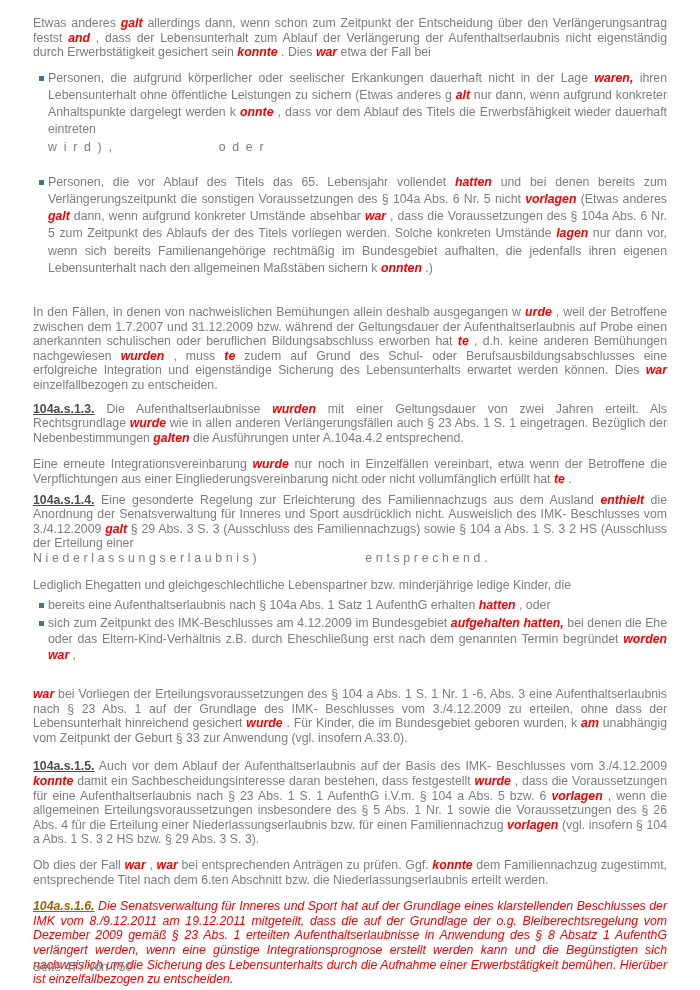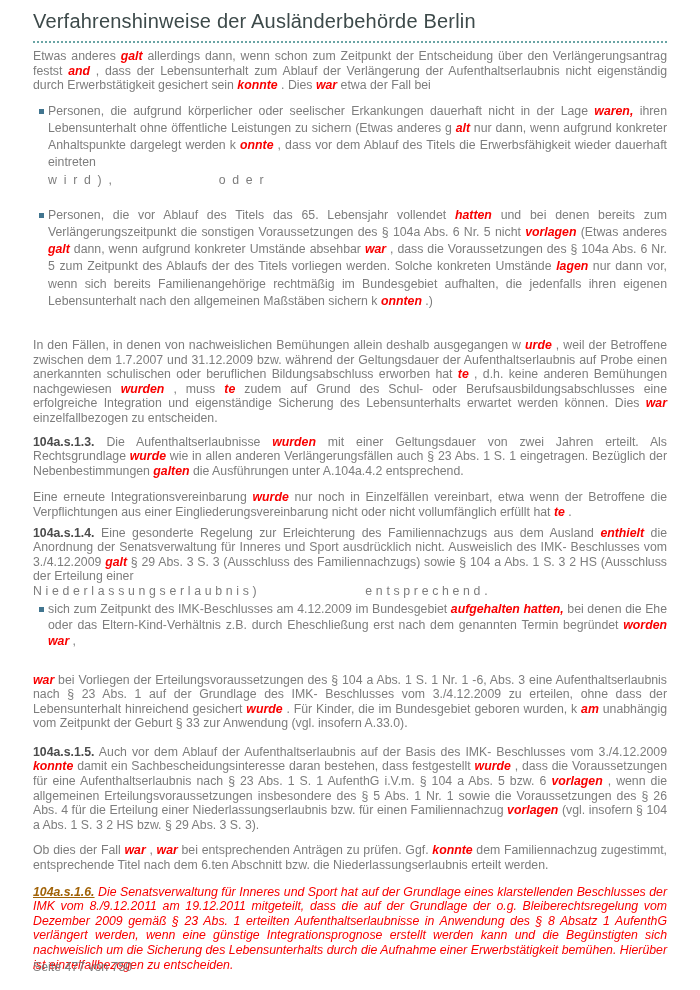--- a/index.html
+++ b/index.html
@@ -35,21 +35,21 @@
     background:#41758f;
     margin:6px 4px 0 6px;
     flex:none;
   }
   .bullet-text{flex:1;text-align:justify;}
   .bullet-tall .bullet-text{line-height:17.2px;}
   .bullet-normal .bullet-text{line-height:16px;}
 
   .seg-n{}
   .seg-r{color:#f80000;font-weight:bold;font-style:italic;}
-  .seg-su{color:#4c4c4c;font-weight:bold;}
+  .seg-su{color:#4c4c4c;font-weight:bold;text-decoration:underline;}
   .seg-ri{color:#f80000;font-style:italic;}
   .seg-rsu{color:#a16207;font-weight:bold;font-style:italic;text-decoration:underline;}
 
   .spread{display:block;}
   .spread span{white-space:nowrap;}
 
   
   [data-name="intro-paragraph"]{margin-top:6px;}
   [data-name="case-list-1"]{margin-top:10px;}
   [data-name="case-list-1"] .spread span{letter-spacing:.55em;}
@@ -76,35 +76,39 @@
     display:flex;
     justify-content:space-between;
     font-size:12.3px;
     color:#7d7d7d;
   }
 </style>
 </head>
 <body>
 
 <div class="page" data-name="pdf-page">
-  <div class="title" data-name="page-title">Verfahrenshinweise der Ausländerbehörde Berlin</div>
   <div data-name="document-body">
       <div class="para" data-name="intro-paragraph"><span class="seg-n" data-name="text-segment">Etwas anderes </span><span class="seg-r" data-name="text-segment">galt</span><span class="seg-n" data-name="text-segment"> allerdings dann, wenn schon zum Zeitpunkt der Entscheidung über den Verlängerungsantrag festst </span><span class="seg-r" data-name="text-segment">and</span><span class="seg-n" data-name="text-segment"> , dass der Lebensunterhalt zum Ablauf der Verlängerung der Aufenthaltserlaubnis nicht eigenständig durch Erwerbstätigkeit gesichert sein </span><span class="seg-r" data-name="text-segment">konnte</span><span class="seg-n" data-name="text-segment"> . Dies </span><span class="seg-r" data-name="text-segment">war</span><span class="seg-n" data-name="text-segment"> etwa der Fall bei</span></div>
       <div class="bullet bullet-tall" data-name="case-list-1">
         <span class="bullet-marker" data-name="bullet-square-icon"></span>
         <div class="bullet-text" data-name="bullet-text"><span class="seg-n" data-name="text-segment">Personen, die aufgrund körperlicher oder seelischer Erkankungen dauerhaft nicht in der Lage </span><span class="seg-r" data-name="text-segment">waren,</span><span class="seg-n" data-name="text-segment"> ihren Lebensunterhalt ohne öffentliche Leistungen zu sichern (Etwas anderes g </span><span class="seg-r" data-name="text-segment">alt</span><span class="seg-n" data-name="text-segment"> nur dann, wenn aufgrund konkreter Anhaltspunkte dargelegt werden k </span><span class="seg-r" data-name="text-segment">onnte</span><span class="seg-n" data-name="text-segment"> , dass vor dem Ablauf des Titels die Erwerbsfähigkeit wieder dauerhaft eintreten</span><div class="spread" data-name="spread-line"><span data-name="text-segment">wird),</span><span class="sp2" data-name="text-segment">oder</span></div></div>
       </div>
       <div class="bullet bullet-tall" data-name="case-list-2">
         <span class="bullet-marker" data-name="bullet-square-icon"></span>
         <div class="bullet-text" data-name="bullet-text"><span class="seg-n" data-name="text-segment">Personen, die vor Ablauf des Titels das 65. Lebensjahr vollendet </span><span class="seg-r" data-name="text-segment">hatten</span><span class="seg-n" data-name="text-segment"> und bei denen bereits zum Verlängerungszeitpunkt die sonstigen Voraussetzungen des § 104a Abs. 6 Nr. 5 nicht </span><span class="seg-r" data-name="text-segment">vorlagen</span><span class="seg-n" data-name="text-segment"> (Etwas anderes </span><span class="seg-r" data-name="text-segment">galt</span><span class="seg-n" data-name="text-segment"> dann, wenn aufgrund konkreter Umstände absehbar </span><span class="seg-r" data-name="text-segment">war</span><span class="seg-n" data-name="text-segment"> , dass die Voraussetzungen des § 104a Abs. 6 Nr. 5 zum Zeitpunkt des Ablaufs der des Titels vorliegen werden. Solche konkreten Umstände </span><span class="seg-r" data-name="text-segment">lagen</span><span class="seg-n" data-name="text-segment"> nur dann vor, wenn sich bereits Familienangehörige rechtmäßig im Bundesgebiet aufhalten, die jedenfalls ihren eigenen Lebensunterhalt nach den allgemeinen Maßstäben sichern k </span><span class="seg-r" data-name="text-segment">onnten</span><span class="seg-n" data-name="text-segment"> .)</span></div>
       </div>
       <div class="para" data-name="proof-paragraph"><span class="seg-n" data-name="text-segment">In den Fällen, in denen von nachweislichen Bemühungen allein deshalb ausgegangen w </span><span class="seg-r" data-name="text-segment">urde</span><span class="seg-n" data-name="text-segment"> , weil der Betroffene  zwischen dem 1.7.2007 und 31.12.2009 bzw. während der Geltungsdauer der Aufenthaltserlaubnis auf Probe einen anerkannten schulischen oder beruflichen Bildungsabschluss erworben hat </span><span class="seg-r" data-name="text-segment">te</span><span class="seg-n" data-name="text-segment"> , d.h. keine anderen Bemühungen nachgewiesen </span><span class="seg-r" data-name="text-segment">wurden</span><span class="seg-n" data-name="text-segment"> , muss </span><span class="seg-r" data-name="text-segment">te</span><span class="seg-n" data-name="text-segment"> zudem auf Grund des Schul- oder Berufsausbildungsabschlusses eine erfolgreiche Integration und eigenständige Sicherung des Lebensunterhalts erwartet werden können. Dies </span><span class="seg-r" data-name="text-segment">war</span><span class="seg-n" data-name="text-segment"> einzelfallbezogen zu entscheiden.</span></div>
       <div class="para" data-name="section-104a-s-1-3"><span class="seg-su" data-name="text-segment">104a.s.1.3.</span><span class="seg-n" data-name="text-segment"> Die Aufenthaltserlaubnisse </span><span class="seg-r" data-name="text-segment">wurden</span><span class="seg-n" data-name="text-segment"> mit einer Geltungsdauer von zwei Jahren erteilt. Als Rechtsgrundlage </span><span class="seg-r" data-name="text-segment">wurde</span><span class="seg-n" data-name="text-segment"> wie in allen anderen Verlängerungsfällen auch § 23 Abs. 1 S. 1 eingetragen.    Bezüglich der Nebenbestimmungen </span><span class="seg-r" data-name="text-segment">galten</span><span class="seg-n" data-name="text-segment"> die Ausführungen unter A.104a.4.2 entsprechend.</span></div>
       <div class="para" data-name="section-104a-s-1-3b"><span class="seg-n" data-name="text-segment">Eine erneute Integrationsvereinbarung </span><span class="seg-r" data-name="text-segment">wurde</span><span class="seg-n" data-name="text-segment"> nur noch in Einzelfällen vereinbart, etwa wenn der Betroffene die Verpflichtungen aus einer Eingliederungsvereinbarung nicht oder nicht vollumfänglich erfüllt hat </span><span class="seg-r" data-name="text-segment">te</span><span class="seg-n" data-name="text-segment"> .</span></div>
       <div class="para" data-name="section-104a-s-1-4"><span class="seg-su" data-name="text-segment">104a.s.1.4.</span><span class="seg-n" data-name="text-segment"> Eine gesonderte Regelung zur Erleichterung des Familiennachzugs aus dem Ausland </span><span class="seg-r" data-name="text-segment">enthielt</span><span class="seg-n" data-name="text-segment"> die Anordnung der Senatsverwaltung für Inneres und Sport ausdrücklich nicht. Ausweislich des IMK- Beschlusses vom 3./4.12.2009 </span><span class="seg-r" data-name="text-segment">galt</span><span class="seg-n" data-name="text-segment"> § 29 Abs. 3 S. 3 (Ausschluss des Familiennachzugs) sowie § 104 a Abs. 1 S. 3 2 HS (Ausschluss der Erteilung einer</span><div class="spread" data-name="spread-line"><span data-name="text-segment">Niederlassungserlaubnis)</span><span class="sp2" data-name="text-segment">entsprechend.</span></div></div>
+      <div class="para" data-name="family-intro"><span class="seg-n" data-name="text-segment">Lediglich Ehegatten und gleichgeschlechtliche Lebenspartner bzw. minderjährige ledige Kinder, die</span></div>
+      <div class="bullet bullet-normal" data-name="family-list-1">
+        <span class="bullet-marker" data-name="bullet-square-icon"></span>
+        <div class="bullet-text" data-name="bullet-text"><span class="seg-n" data-name="text-segment">bereits eine Aufenthaltserlaubnis nach § 104a Abs. 1 Satz 1 AufenthG erhalten </span><span class="seg-r" data-name="text-segment">hatten</span><span class="seg-n" data-name="text-segment"> , oder</span></div>
+      </div>
       <div class="bullet bullet-normal" data-name="family-list-2">
         <span class="bullet-marker" data-name="bullet-square-icon"></span>
         <div class="bullet-text" data-name="bullet-text"><span class="seg-n" data-name="text-segment">sich zum Zeitpunkt des IMK-Beschlusses am 4.12.2009 im Bundesgebiet </span><span class="seg-r" data-name="text-segment">aufgehalten hatten,</span><span class="seg-n" data-name="text-segment"> bei denen die Ehe oder das Eltern-Kind-Verhältnis z.B. durch Eheschließung erst nach dem genannten Termin begründet </span><span class="seg-r" data-name="text-segment">worden war</span><span class="seg-n" data-name="text-segment"> ,</span></div>
       </div>
       <div class="para" data-name="issuance-paragraph"><span class="seg-r" data-name="text-segment">war</span><span class="seg-n" data-name="text-segment">  bei Vorliegen der Erteilungsvoraussetzungen des § 104 a Abs. 1 S. 1 Nr. 1 -6, Abs. 3 eine Aufenthaltserlaubnis nach § 23 Abs. 1 auf der Grundlage des IMK- Beschlusses vom 3./4.12.2009 zu erteilen, ohne dass der Lebensunterhalt hinreichend gesichert </span><span class="seg-r" data-name="text-segment">wurde</span><span class="seg-n" data-name="text-segment"> . Für Kinder, die im Bundesgebiet geboren wurden, k </span><span class="seg-r" data-name="text-segment">am</span><span class="seg-n" data-name="text-segment"> unabhängig vom Zeitpunkt der Geburt § 33 zur Anwendung (vgl. insofern A.33.0).</span></div>
       <div class="para" data-name="section-104a-s-1-5"><span class="seg-su" data-name="text-segment">104a.s.1.5.</span><span class="seg-n" data-name="text-segment">  Auch vor dem Ablauf der Aufenthaltserlaubnis auf der Basis des IMK- Beschlusses vom 3./4.12.2009 </span><span class="seg-r" data-name="text-segment">konnte</span><span class="seg-n" data-name="text-segment"> damit ein Sachbescheidungsinteresse daran bestehen, dass festgestellt </span><span class="seg-r" data-name="text-segment">wurde</span><span class="seg-n" data-name="text-segment"> , dass die Voraussetzungen für  eine Aufenthaltserlaubnis nach § 23 Abs. 1 S. 1 AufenthG i.V.m. § 104 a Abs. 5 bzw. 6   </span><span class="seg-r" data-name="text-segment">vorlagen</span><span class="seg-n" data-name="text-segment"> , wenn die allgemeinen Erteilungsvoraussetzungen insbesondere des § 5 Abs. 1 Nr. 1 sowie die Voraussetzungen des § 26 Abs. 4 für die Erteilung einer Niederlassungserlaubnis bzw. für einen Familiennachzug </span><span class="seg-r" data-name="text-segment">vorlagen</span><span class="seg-n" data-name="text-segment"> (vgl. insofern § 104 a Abs. 1 S. 3 2 HS bzw. § 29 Abs. 3 S. 3).</span></div>
       <div class="para" data-name="review-paragraph"><span class="seg-n" data-name="text-segment">Ob dies der Fall </span><span class="seg-r" data-name="text-segment">war</span><span class="seg-n" data-name="text-segment"> ,  </span><span class="seg-r" data-name="text-segment">war</span><span class="seg-n" data-name="text-segment"> bei entsprechenden Anträgen zu prüfen. Ggf.  </span><span class="seg-r" data-name="text-segment">konnte</span><span class="seg-n" data-name="text-segment"> dem Familiennachzug zugestimmt, entsprechende Titel nach dem 6.ten Abschnitt bzw. die Niederlassungserlaubnis erteilt werden.</span></div>
       <div class="para" data-name="section-104a-s-1-6"><span class="seg-rsu" data-name="text-segment">104a.s.1.6.</span><span class="seg-ri" data-name="text-segment">     Die Senatsverwaltung für Inneres und Sport hat auf der Grundlage eines klarstellenden Beschlusses der IMK vom 8./9.12.2011 am 19.12.2011 mitgeteilt,  dass die auf der Grundlage der o.g. Bleiberechtsregelung vom Dezember 2009 gemäß § 23 Abs. 1 erteilten Aufenthaltserlaubnisse in Anwendung des § 8 Absatz 1 AufenthG verlängert werden, wenn eine günstige Integrationsprognose erstellt werden kann und die Begünstigten sich nachweislich um die Sicherung des Lebensunterhalts durch die Aufnahme einer Erwerbstätigkeit bemühen. Hierüber ist einzelfallbezogen zu entscheiden.</span></div>
     </div>
 </div>

